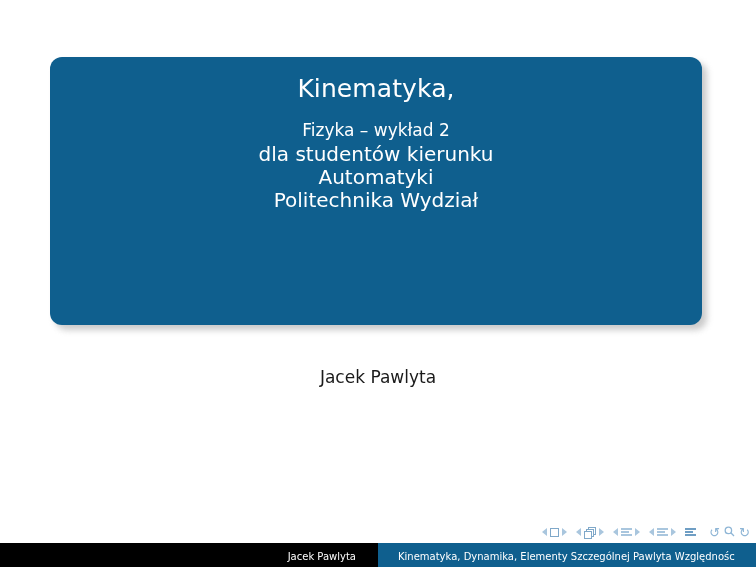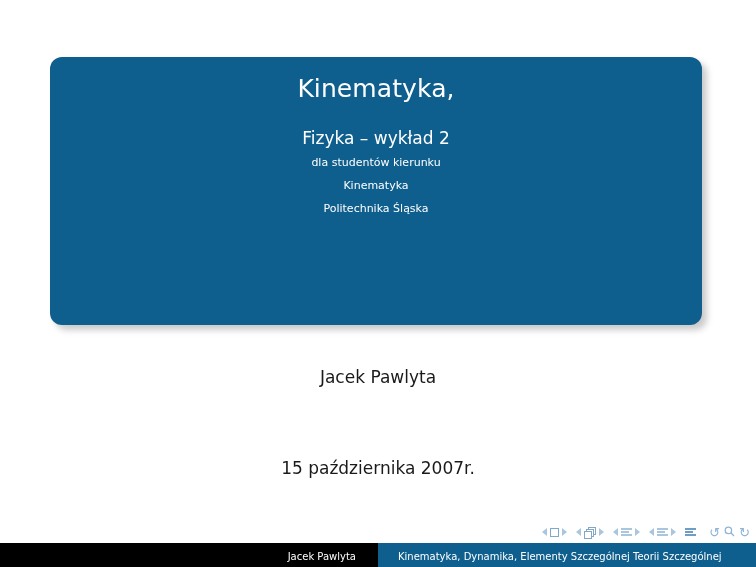--- a/index.html
+++ b/index.html
@@ -51,24 +51,24 @@
 
   .title-line {
     font-size: 25px;
     line-height: 35px;
     color: #ffffff;
     letter-spacing: 0.1px;
     white-space: nowrap;
   }
 
   .subtitle-block {
-    margin-top: 19px;
+    margin-top: 11px;
   }
   .subtitle-line {
-    font-size: 11px;
+    font-size: 20px;
     line-height: 23px;
     color: #ffffff;
     white-space: nowrap;
   }
   .subtitle-line.lead {
     font-size: 17px;
     line-height: 26px;
   }
 
   
@@ -220,28 +220,27 @@
 <div class="slide">
 
   <div class="titlebox-shadow"></div>
 
   <div class="titlebox">
     <div class="title-line">Kinematyka,</div>
 
     <div class="subtitle-block">
       <div class="subtitle-line lead">Fizyka – wykład 2</div>
       <div class="subtitle-line">dla studentów kierunku</div>
-      <div class="subtitle-line">Kinematyka</div>
-      <div class="subtitle-line">Politechnika Śląska</div>
+      <div class="subtitle-line">Automatyki</div>
+      <div class="subtitle-line">Politechnika Wydział</div>
     </div>
   </div>
 
   <div class="author">Jacek Pawlyta</div>
 
-  <div class="date">15 października 2007r.</div>
 
   <div class="navsymbols">
 
     <div class="nav-group">
       <span class="nav-arrow left"></span>
       <span class="ico-slide"></span>
       <span class="nav-arrow right"></span>
     </div>
 
     <div class="nav-group">
@@ -293,16 +292,16 @@
       <span>↻</span>
     </div>
   </div>
 
   <div class="footrule">
     <div class="dark-part"></div>
   </div>
 
   <div class="footer">
     <div class="foot-author">Jacek Pawlyta</div>
-    <div class="foot-title">Kinematyka, Dynamika, Elementy Szczególnej Teorii Szczególnej</div>
+    <div class="foot-title">Kinematyka, Dynamika, Elementy Szczególnej Pawlyta Względnośc</div>
   </div>
 
 </div>
 
 </body></html>

